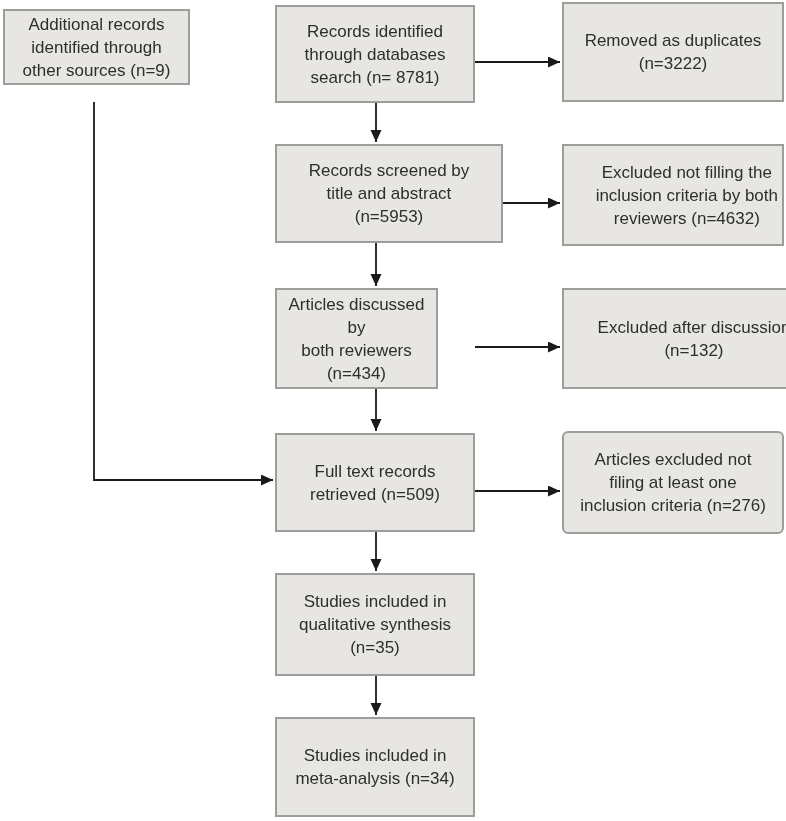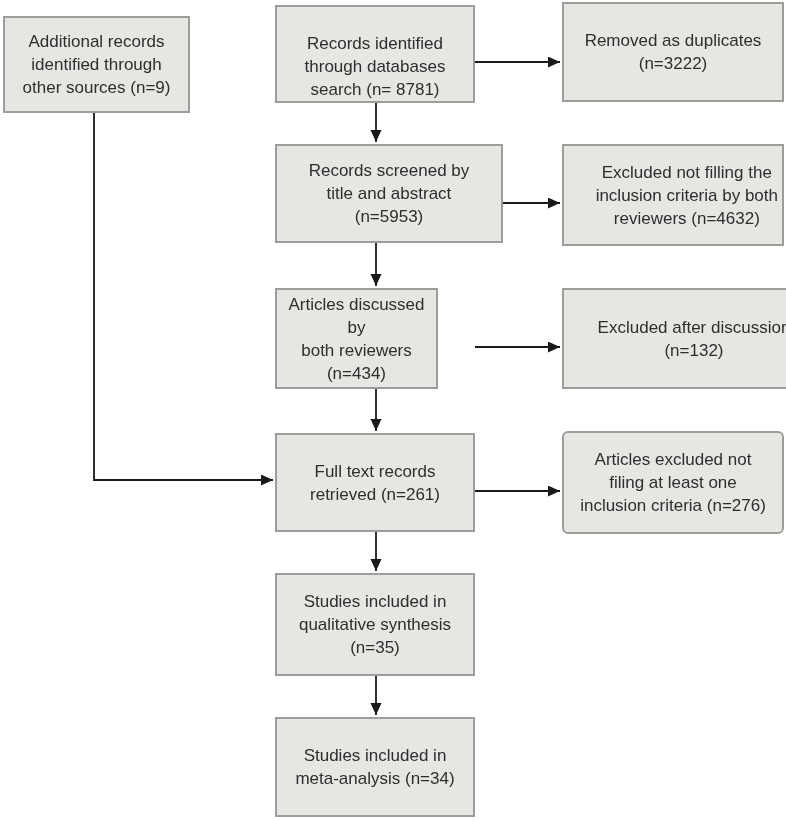--- a/index.html
+++ b/index.html
@@ -34,23 +34,23 @@
     text-align: center;
   }
   .box .label {
     white-space: pre-line;
     font-size: 17px;
     line-height: 23px;
     color: #2e2e2e;
     padding: 0 4px;
   }
   
-  #box-additional   { left: 3px;   top: 16px;   width: 187px; height: 97px; }
+  #box-additional   { left: 3px;   top: 9px;   width: 187px; height: 76px; }
   
-  #box-identified   { left: 275px; top: 5px;   width: 200px; height: 98px; align-items: flex-end; }
+  #box-identified   { left: 275px; top: 5px;   width: 200px; height: 98px; }
   #box-screened     { left: 275px; top: 144px; width: 228px; height: 99px; }
   #box-discussed    { left: 275px; top: 288px; width: 163px; height: 101px; }
   #box-fulltext     { left: 275px; top: 433px; width: 200px; height: 99px; }
   #box-qualitative  { left: 275px; top: 573px; width: 200px; height: 103px; }
   #box-meta         { left: 275px; top: 717px; width: 200px; height: 100px; }
   
   #box-duplicates   { left: 562px; top: 2px;   width: 222px; height: 100px; }
   #box-excluded1    { left: 562px; top: 144px; width: 222px; height: 102px; justify-content: flex-end; }
   #box-excluded2    { left: 562px; top: 288px; width: 264px; height: 101px; }
   #box-excluded3    { left: 562px; top: 431px; width: 222px; height: 103px; border-radius: 6px; }
@@ -116,21 +116,21 @@
 (n=434)</span>
   </div>
 
   <div class="box" id="box-excluded2">
     <span class="label">Excluded after discussion
 (n=132)</span>
   </div>
 
   <div class="box" id="box-fulltext">
     <span class="label">Full text records
-retrieved (n=261)</span>
+retrieved (n=509)</span>
   </div>
 
   <div class="box" id="box-excluded3">
     <span class="label">Articles excluded not
 filing at least one
 inclusion criteria (n=276)</span>
   </div>
 
   <div class="box" id="box-qualitative">
     <span class="label">Studies included in

